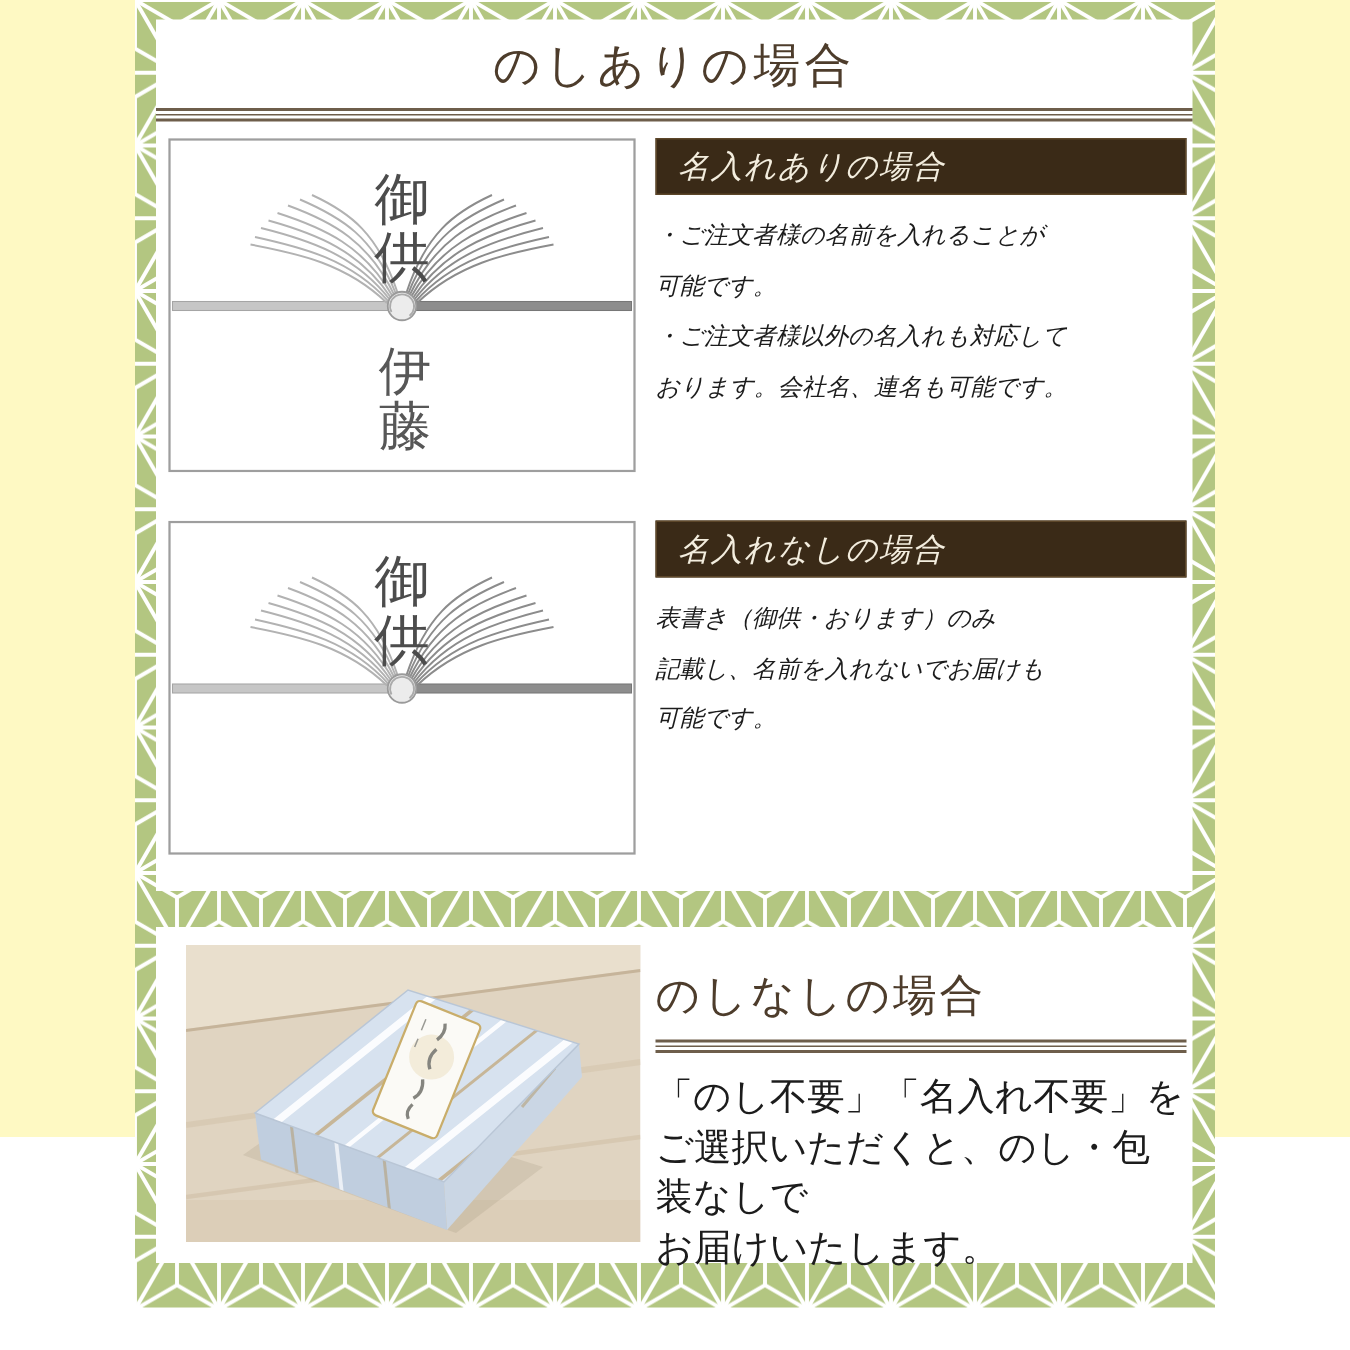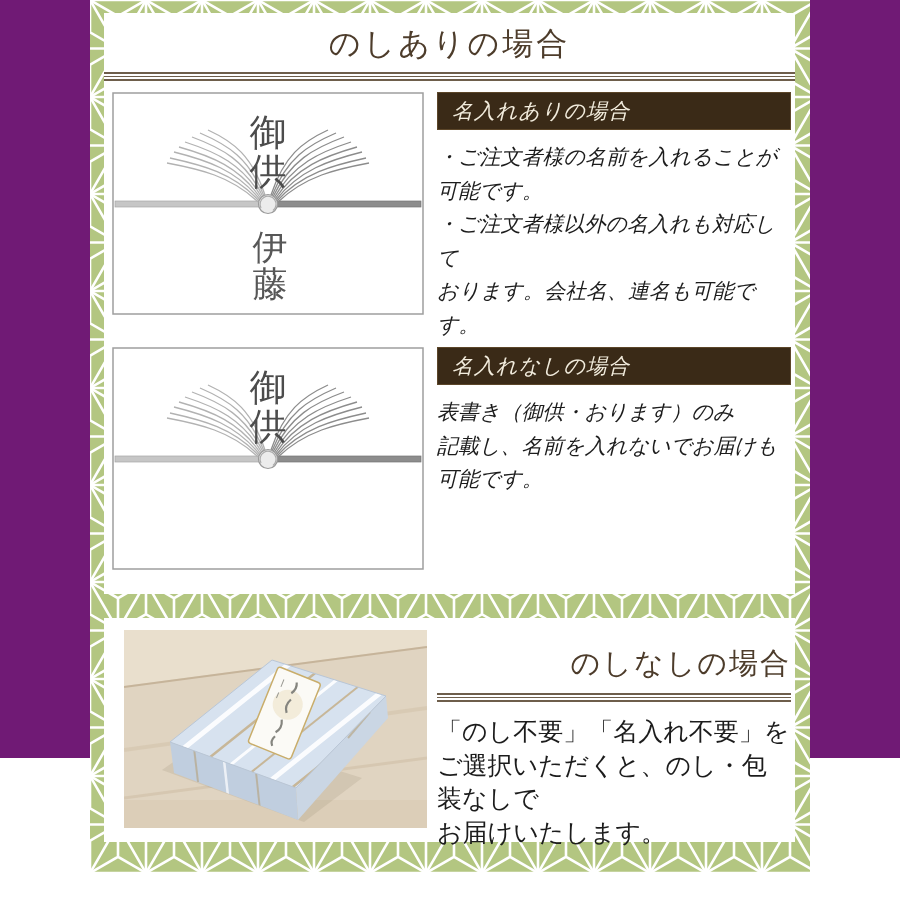--- a/index.html
+++ b/index.html
@@ -1,21 +1,21 @@
 <!DOCTYPE html>
 <html lang="ja"><head>
 <meta charset="utf-8">
 <style>
   html,body{margin:0;padding:0;}
   body{
     width:900px;height:900px;background:#ffffff;overflow:hidden;
     font-family:"Liberation Serif","DejaVu Serif",serif;
     -webkit-font-smoothing:antialiased;
   }
-  .canvas{position:relative;width:900px;height:758px;background:#701a75;}
+  .canvas{position:relative;width:900px;height:758px;background:#fef9c3;}
   .banner{position:absolute;left:90px;top:0;width:720px;height:872px;}
   .pattern-bg{position:absolute;left:0;top:0;width:720px;height:872px;display:block;}
   .block{position:absolute;left:14px;width:691px;background:#ffffff;}
   .block1{top:13px;height:581px;}
   .block2{top:618px;height:224px;}
 
   .page-title{
     margin:0;padding-top:10px;text-align:center;
     font-size:31px;font-weight:normal;color:#4d3c2b;letter-spacing:3px;
   }
@@ -26,27 +26,27 @@
   .row1{top:79px;}
   .row2{top:334px;}
   .noshi-figure{position:absolute;left:8px;top:0;width:312px;height:223px;}
   .noshi-figure svg{display:block;width:312px;height:223px;}
   .col{position:absolute;left:333px;width:354px;top:0;font-style:italic;}
   .sec-header{
     height:38px;line-height:36px;background:#3a2a17;color:#f3edde;
     font-size:21px;letter-spacing:1px;padding-left:14px;
     border:1px solid #5c4629;box-sizing:border-box;
   }
-  .sec-body{margin-top:11px;font-size:21px;line-height:33.5px;color:#1c1c1c;}
+  .sec-body{margin-top:11px;font-size:16px;line-height:33.5px;color:#1c1c1c;}
 
   .photo{position:absolute;left:20px;top:12px;width:303px;height:198px;}
   .photo svg{display:block;width:303px;height:198px;}
   .col2{position:absolute;left:333px;width:354px;top:0;}
   .sub-title{
-    margin:0;padding-top:26px;text-align:right;
+    margin:0;padding-top:26px;text-align:left;
     font-size:29px;font-weight:normal;color:#4d3c2b;letter-spacing:2px;
   }
   .col2 .rule3{margin-top:9px;}
   .col2 .sec-body{margin-top:13px;font-size:25px;line-height:33.5px;}
 
   .noshi-text{font-family:"Liberation Serif","DejaVu Serif",serif;}
 </style>
 </head>
 <body>
 

